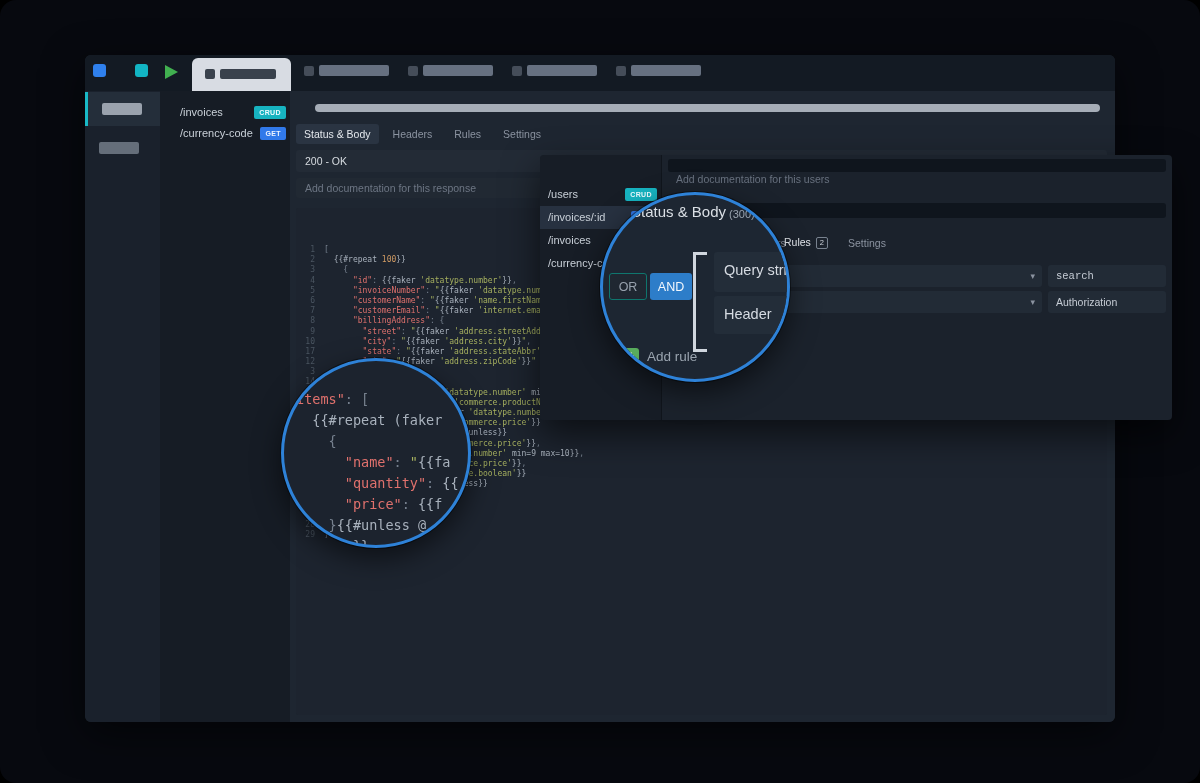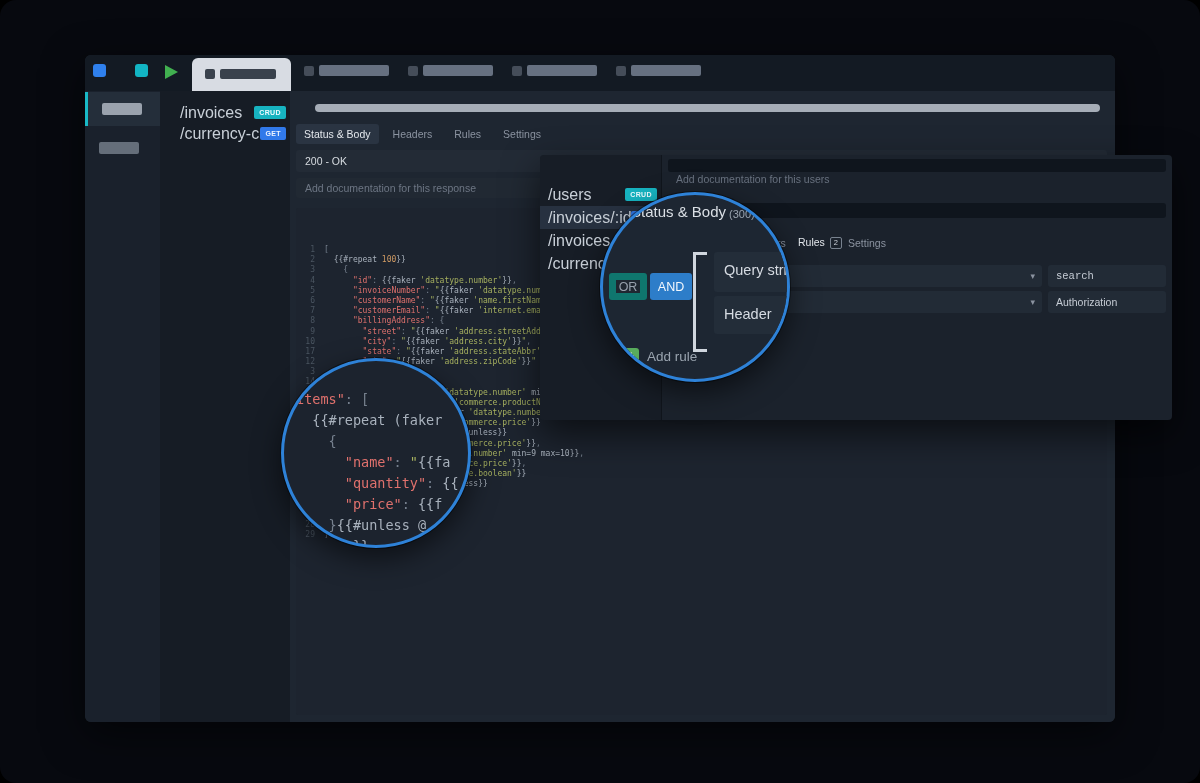--- a/index.html
+++ b/index.html
@@ -27,21 +27,21 @@
 
   .activitybar { position:absolute; left:0; top:36px; width:75px; bottom:0; background:#1a212c; }
   .ab-item { position:absolute; left:0; top:1px; width:75px; height:34px; background:#242e3a; border-left:3px solid #19b9c6; }
   .ab-item .ab-ghost { position:absolute; left:14px; top:11px; width:40px; height:12px; background:#9aa2ad; border-radius:2px; }
   .ab-item2 { position:absolute; left:0; top:47px; width:75px; height:20px; }
   .ab-item2 .ab-ghost { position:absolute; left:14px; top:4px; width:40px; height:12px; background:#656e7a; border-radius:2px; }
 
   .routespanel { position:absolute; left:75px; top:36px; width:130px; bottom:0; background:#161c25; }
   .route-row { position:relative; height:21px; }
   .route-row:first-child { margin-top:11px; }
-  .route-path { display:block; padding-left:20px; font-size:16px; line-height:21px; color:#c9d0d8; white-space:nowrap; overflow:hidden; }
+  .route-path { display:block; padding-left:20px; font-size:11px; line-height:21px; color:#c9d0d8; white-space:nowrap; overflow:hidden; }
   .badge { position:absolute; right:4px; top:4px; font-size:7px; font-weight:bold; letter-spacing:.4px;
            padding:2px 5px; border-radius:2px; line-height:9px; }
   .b-crud { background:#17b3c0; color:#eefcff; }
   .b-get  { background:#3179ea; color:#eef4ff; }
 
   .content { position:absolute; left:205px; top:36px; right:0; bottom:0; background:#1e2631; }
   .route-ghost-bar { position:absolute; left:25px; top:13px; width:785px; height:8px; background:#a6adb7; border-radius:4px; }
   .tabs { position:absolute; left:6px; top:31px; height:24px; display:flex; align-items:center; gap:6px; }
   .tab { font-size:10.5px; color:#8b93a0; padding:4px 8px; white-space:nowrap; }
   .tab.active { background:#2a3442; color:#e3e7ec; border-radius:3px; }
@@ -86,21 +86,21 @@
   .ov-dd { position:absolute; left:136px; width:366px; height:22px; background:#222b36; border-radius:3px; }
   .ov-dd-label { display:block; padding-left:10px; font-size:10.5px; line-height:22px; color:#cfd5dc; }
   .ov-caret { position:absolute; right:7px; top:0; font-size:9px; line-height:22px; color:#8b93a0; }
   .ov-val { position:absolute; left:508px; right:6px; height:22px; background:#222b36; border-radius:3px;
             font-size:10.5px; line-height:22px; color:#c6ccd5; padding-left:8px; }
 
   
   .rules-circle { left:600px; top:192px; background:#1d2632; z-index:20; }
   .rm-heading { position:absolute; left:28px; top:8px; font-size:15px; color:#dadfe5; white-space:nowrap; }
   .rm-code { position:absolute; left:126px; top:13px; font-size:11px; color:#99a3af; white-space:nowrap; }
-  .rm-or { position:absolute; left:6px; top:78px; width:38px; height:27px; background:#1f2731; border:7px solid #0f766e;
+  .rm-or { position:absolute; left:6px; top:78px; width:38px; height:27px; background:#1f2731; border:1px solid #0f766e;
            border-radius:3px; color:#97a1ad; font-size:12.5px; display:flex; align-items:center; justify-content:center; }
   .rm-and { position:absolute; left:47px; top:78px; width:42px; height:27px; background:#2d7dc9;
             border-radius:3px; color:#f3f8fd; font-size:12.5px; display:flex; align-items:center; justify-content:center; }
   .rm-bracket { position:absolute; left:90px; top:57px; width:14px; height:100px;
                 border-left:3px solid #d0d6de; border-top:3px solid #d0d6de; border-bottom:3px solid #d0d6de; }
   .rm-box { position:absolute; left:111px; width:98px; background:#232d39; border-radius:3px; overflow:hidden; }
   .rm-q { top:57px; height:40px; }
   .rm-h { top:101px; height:38px; }
   .rm-box span { display:block; padding:10px 0 0 10px; font-size:14.5px; color:#d6dbe2; white-space:nowrap; }
   .rm-add-icon { position:absolute; left:20px; top:153px; width:16px; height:16px; background:#58ac5c; border-radius:3px;
@@ -238,21 +238,21 @@
         <div class="ov-route-row">
           <span class="route-path">/currency-code</span>
         </div>
       </div>
     <div class="ov-bar ov-bar1"></div>
     <div class="ov-doc">Add documentation for this users</div>
     <div class="ov-bar ov-bar2"></div>
     <div id="overlay-tabs">
         <span class="ov-tab" style="left: 136px;">Status &amp; Body</span>
         <span class="ov-tab" style="left: 206px;">Headers</span>
-        <span class="ov-tab active" style="left: 258px;">Rules<span class="tab-badge">2</span></span>
+        <span class="ov-tab active" style="left: 244px;">Rules<span class="tab-badge">2</span></span>
         <span class="ov-tab" style="left: 308px;">Settings</span>
       </div>
     <div id="overlay-rules">
         <div class="ov-dd" style="top: 110px;">
           <span class="ov-dd-label">Query string</span>
           <span class="ov-caret">▾</span>
         </div>
         <div class="ov-val" style="top: 110px; font-family: Liberation Mono, monospace;">search</div>
         <div class="ov-dd" style="top: 136px;">
           <span class="ov-dd-label">Header</span>

